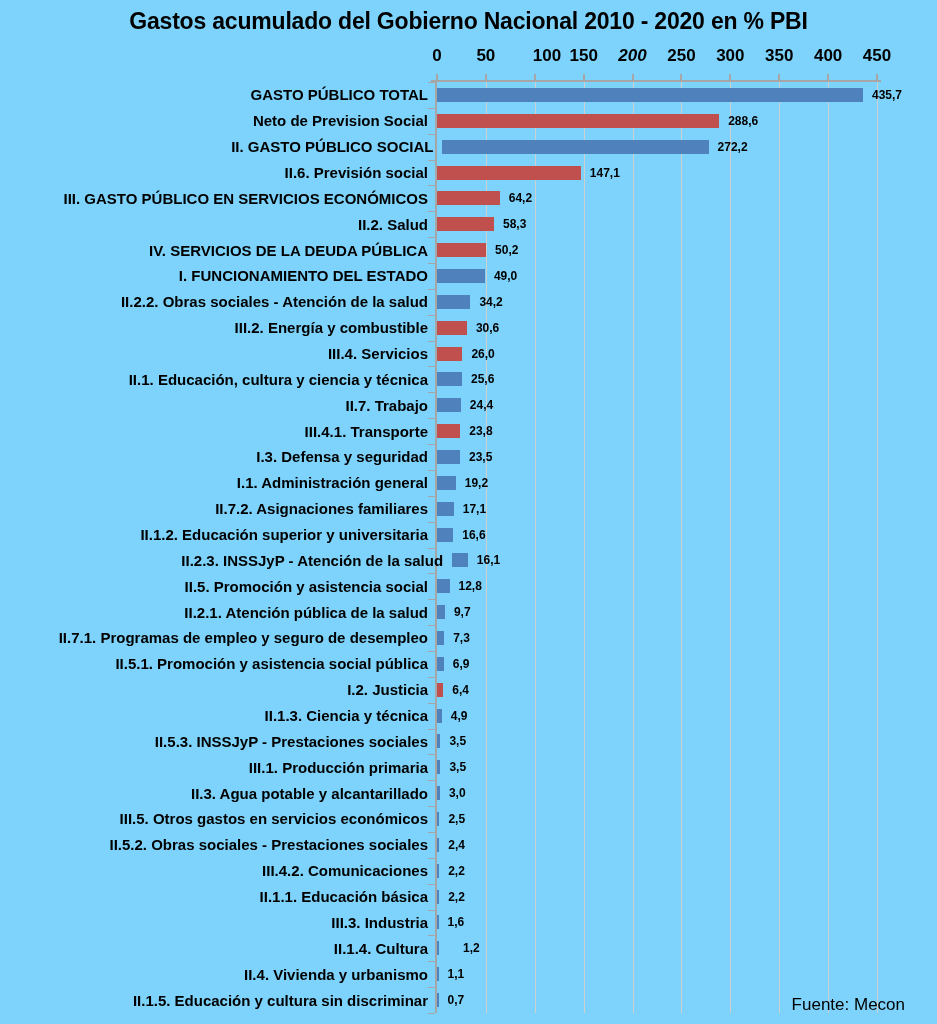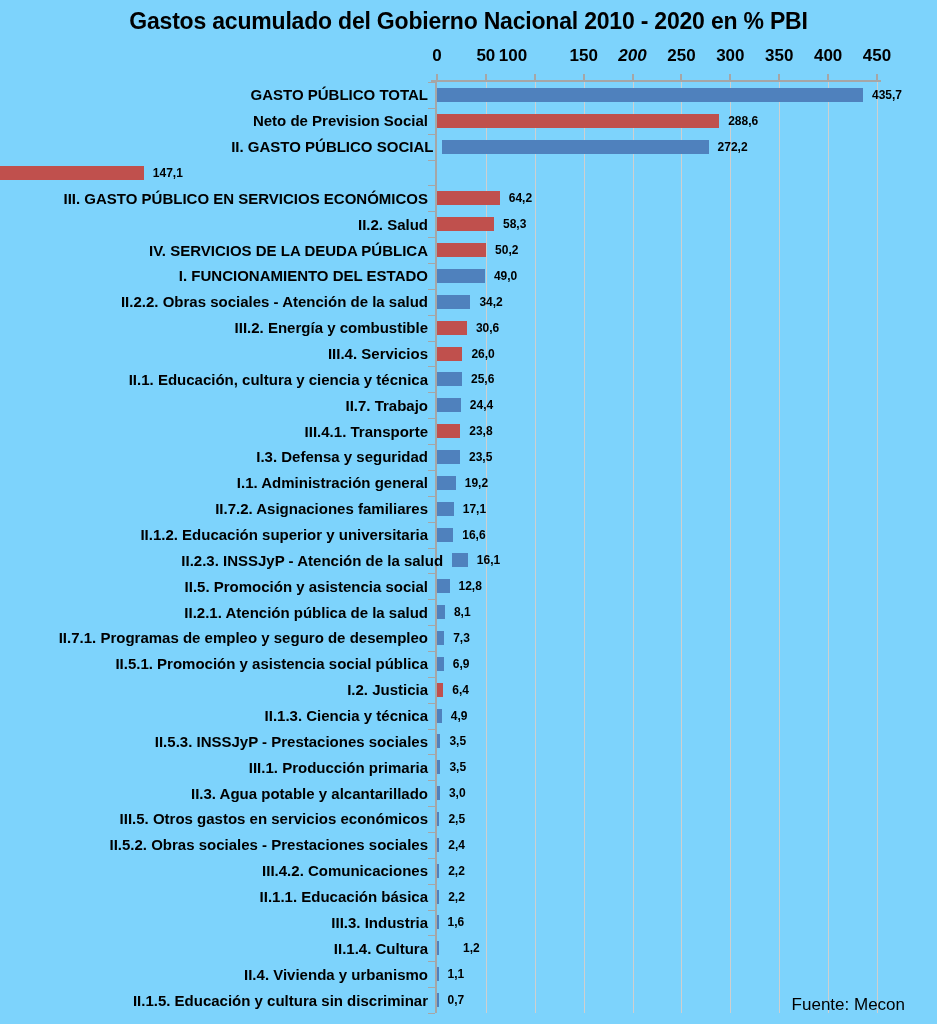--- a/index.html
+++ b/index.html
@@ -106,21 +106,21 @@
 <body>
 
 <div id="canvas">
   <div class="title">Gastos acumulado del Gobierno Nacional 2010 - 2020 en % PBI</div>
 
   <div id="axis-top">
       <span class="tick-label" style="left: 437px;">0</span>
       <div class="axis-tick-top" style="left: 436px; top: 74px; height: 8px;"></div>
       <span class="tick-label" style="left: 485.889px;">50</span>
       <div class="axis-tick-top" style="left: 484.889px; top: 74px; height: 8px;"></div>
-      <span class="tick-label" style="left: 513px;">100</span>
+      <span class="tick-label" style="left: 547px;">100</span>
       <div class="axis-tick-top" style="left: 533.778px; top: 74px; height: 8px;"></div>
       <span class="tick-label" style="left: 583.667px;">150</span>
       <div class="axis-tick-top" style="left: 582.667px; top: 74px; height: 8px;"></div>
       <span class="tick-label" style="left: 632.556px; font-style: italic;">200</span>
       <div class="axis-tick-top" style="left: 631.556px; top: 74px; height: 8px;"></div>
       <span class="tick-label" style="left: 681.444px;">250</span>
       <div class="axis-tick-top" style="left: 680.444px; top: 74px; height: 8px;"></div>
       <span class="tick-label" style="left: 730.333px;">300</span>
       <div class="axis-tick-top" style="left: 729.333px; top: 74px; height: 8px;"></div>
       <span class="tick-label" style="left: 779.222px;">350</span>
@@ -200,20 +200,21 @@
 
   <div class="row" style="height: 25.8611px; padding-left: 10px;">
     <div class="cat-label">II. GASTO PÚBLICO SOCIAL</div>
     <div class="bar-track">
       <div class="bar" style="width: 266.151px; background: rgb(79, 129, 189);"></div>
       <span class="value-label" style="left: 275.151px;">272,2</span>
     </div>
   </div>
 
   <div class="row" style="height: 25.8611px;">
+    <div class="cat-label">II.6. Previsión social</div>
     <div class="bar-track">
       <div class="bar" style="width: 143.831px; background: rgb(192, 80, 77);"></div>
       <span class="value-label" style="left: 152.831px;">147,1</span>
     </div>
   </div>
 
   <div class="row" style="height: 25.8611px;">
     <div class="cat-label">III. GASTO PÚBLICO EN SERVICIOS ECONÓMICOS</div>
     <div class="bar-track">
       <div class="bar" style="width: 62.7733px; background: rgb(192, 80, 77);"></div>
@@ -338,21 +339,21 @@
     <div class="bar-track">
       <div class="bar" style="width: 12.5156px; background: rgb(79, 129, 189);"></div>
       <span class="value-label" style="left: 21.5156px;">12,8</span>
     </div>
   </div>
 
   <div class="row" style="height: 25.8611px;">
     <div class="cat-label">II.2.1. Atención pública de la salud</div>
     <div class="bar-track">
       <div class="bar" style="width: 7.92px; background: rgb(79, 129, 189);"></div>
-      <span class="value-label" style="left: 16.92px;">8,1</span>
+      <span class="value-label" style="left: 16.92px;">9,7</span>
     </div>
   </div>
 
   <div class="row" style="height: 25.8611px;">
     <div class="cat-label">II.7.1. Programas de empleo y seguro de desempleo</div>
     <div class="bar-track">
       <div class="bar" style="width: 7.13778px; background: rgb(79, 129, 189);"></div>
       <span class="value-label" style="left: 16.1378px;">7,3</span>
     </div>
   </div>

